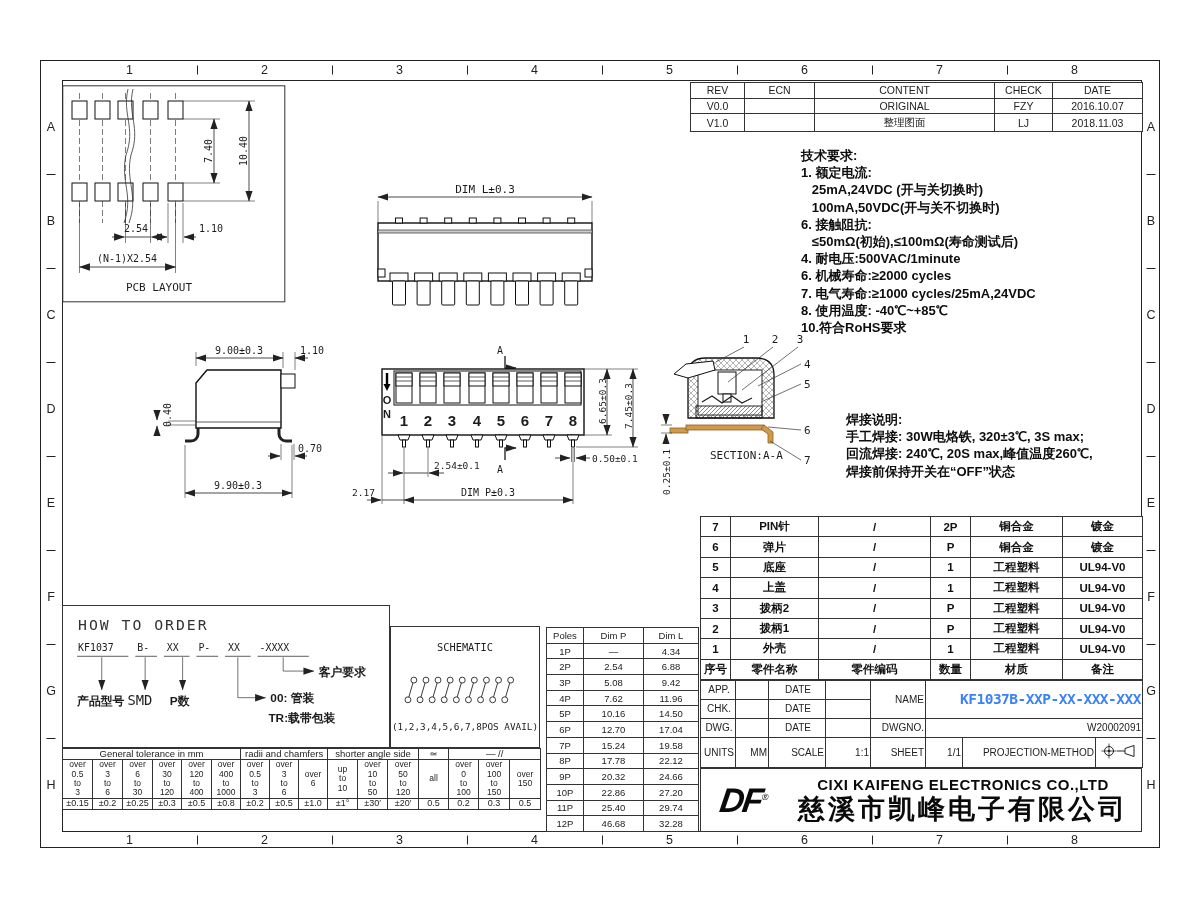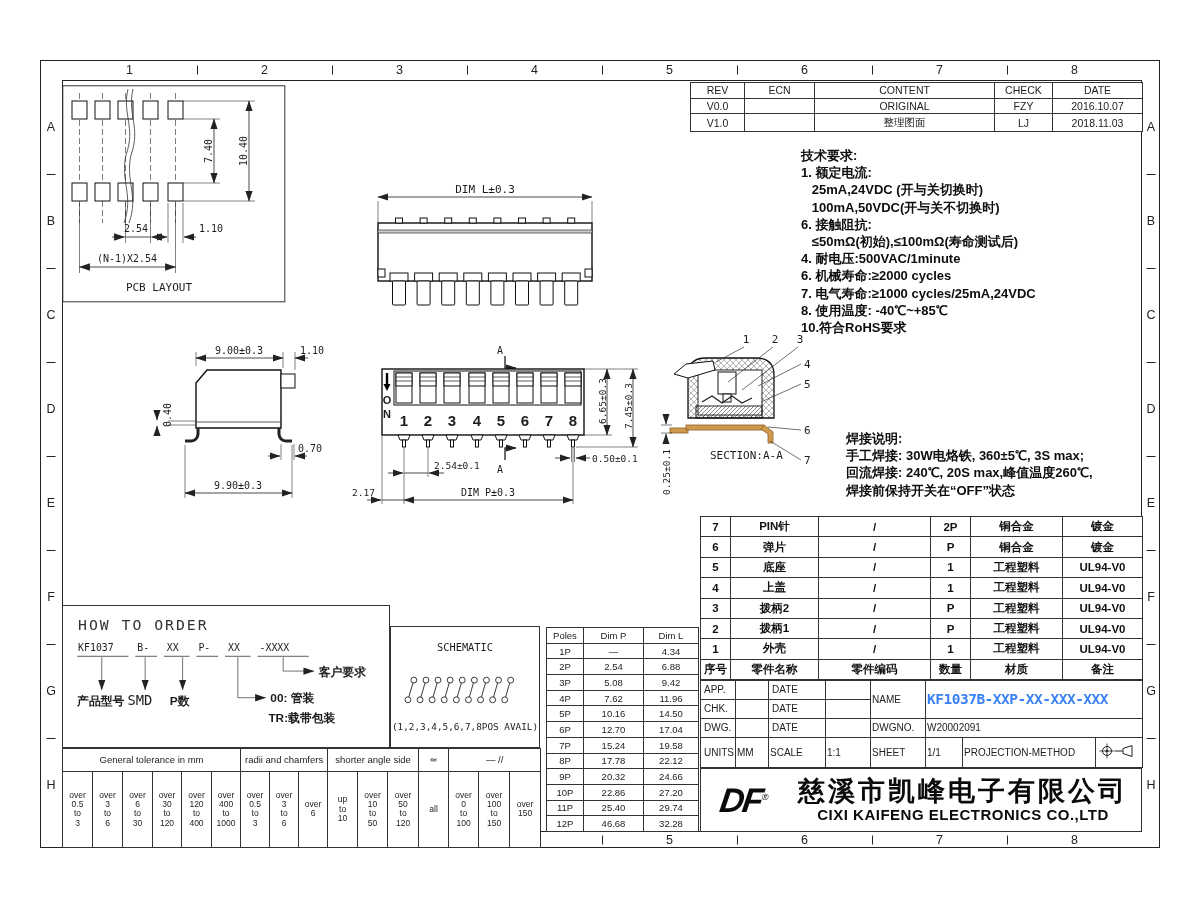--- a/index.html
+++ b/index.html
@@ -20,32 +20,32 @@
   #zone-bottom{left:62px;top:832px;width:1080px;height:16px}
   #zone-left{left:40px;top:80px;width:22px;height:752px}
   #zone-right{left:1142px;top:80px;width:18px;height:752px}
 
   table.grid{border-collapse:collapse;table-layout:fixed;position:absolute;background:#fff}
   .grid td,.grid th{border:1px solid #333;text-align:center;vertical-align:middle;padding:0 1px;overflow:hidden;font-weight:inherit}
   #rev-table{left:690px;top:82px;width:452px;height:50px;font-size:10.5px;color:#222}
   #bom-table{left:700px;top:516px;width:442px;height:164px;font-size:11.5px;font-weight:700}
   #poles-table{left:546px;top:627px;width:152px;height:205px;font-size:9.5px;color:#222}
   #title-table{left:700px;top:680px;width:442px;height:88px;font-size:10px;color:#222}
-  #title-table td{text-align:left}
-  #title-table td.lab{text-align:left;padding-left:3px}
+  #title-table td{text-align:right}
+  #title-table td.lab{text-align:center;padding-left:3px}
   #title-table .name-val{font:700 14.5px "DejaVu Sans Mono",monospace;letter-spacing:-0.5px;color:#3b82f6}
-  #tol-table{left:62px;top:748px;width:478px;height:100px;font-size:8.5px;color:#222}
+  #tol-table{left:62px;top:748px;width:478px;height:60px;font-size:8.5px;color:#222}
   #tol-table td{white-space:pre-line;line-height:1.1}
   #tol-table .gh{font-size:9.5px}
   #tol-table tr.vals td{font-size:9px}
 
   .txtblock{position:absolute}
   .cn-line{font:700 13px "Liberation Sans",sans-serif;line-height:17.2px;white-space:pre;color:#0d0d0d}
   #tech-req{left:801px;top:147px;width:300px}
-  #solder-notes{left:846px;top:430px;width:300px}
+  #solder-notes{left:846px;top:411px;width:300px}
 
   #company-box{position:absolute;left:700px;top:768px;width:442px;height:64px;border:1px solid #333;display:flex;align-items:center;background:#fff}
   #company-logo{width:84px;text-align:center;font:900 34px "Liberation Sans",sans-serif;font-style:italic;transform:skewX(-8deg);color:#0a0a0a;letter-spacing:-2px}
   #company-logo sup{font:400 9px "Liberation Sans",sans-serif;font-style:normal;vertical-align:super}
   #company-names{flex:1;text-align:center}
   #company-cn{font-weight:600;font-size:27px;letter-spacing:3px;color:#0a0a0a;line-height:30px}
   #company-en{font-weight:700;font-size:15px;letter-spacing:0.5px;color:#0a0a0a;line-height:18px}
 
   .drawbox{position:absolute}
   svg text{font:10px "DejaVu Sans Mono",monospace;fill:#1c1c1c}
@@ -453,21 +453,21 @@
         <div class="cn-line">6. 机械寿命:≥2000 cycles</div>
         <div class="cn-line">7. 电气寿命:≥1000 cycles/25mA,24VDC</div>
         <div class="cn-line">8. 使用温度: -40℃~+85℃</div>
         <div class="cn-line">10.符合RoHS要求</div>
       </div>
   </div>
 
   <div id="solder-notes" class="txtblock">
     <div class="cn-line">焊接说明:</div>
     <div>
-        <div class="cn-line">手工焊接: 30W电烙铁, 360±5℃, 3S max;</div>
+        <div class="cn-line">手工焊接: 30W电烙铁, 320±3℃, 3S max;</div>
         <div class="cn-line">回流焊接: 240℃, 20S max,峰值温度260℃,</div>
         <div class="cn-line">焊接前保持开关在“OFF”状态</div>
       </div>
   </div>
 
   <svg class="drawbox" style="left:62px;top:605px;border:1px solid #333" width="328" height="143" viewBox="0 0 328 143">
     <text class="cadtitle" x="14" y="24">HOW TO ORDER</text>
     <g style="font:14px 'DejaVu Sans Mono',monospace">
       <text x="14" y="46">KF1037</text>
       <text x="74" y="46">B-</text>
@@ -755,22 +755,22 @@
           <path d="M26,5.5 L35,2.5 L35,13.5 L26,10.5 Z" fill="none" stroke="#222" stroke-width="1"></path>
         </svg>
       </td>
     </tr>
   </tbody>
     </table>
 
   <div id="company-box">
     <div id="company-logo"><span>DF</span><sup>®</sup></div>
     <div id="company-names">
+      <div id="company-en">CIXI KAIFENG ELECTRONICS CO.,LTD</div>
       <div id="company-cn">慈溪市凯峰电子有限公司</div>
-      <div id="company-en">CIXI KAIFENG ELECTRONICS CO.,LTD</div>
     </div>
   </div>
 
   <table id="tol-table" class="grid">
     <colgroup>
       <col style="width:30px">
         <col style="width:30px">
         <col style="width:30px">
         <col style="width:29px">
         <col style="width:30px">
@@ -845,16 +845,34 @@
 0
 to
 100</td>
           <td>over
 100
 to
 150</td>
           <td>over
 150</td>
         </tr>
+    <tr class="vals">
+          <td>±0.15</td>
+          <td>±0.2</td>
+          <td>±0.25</td>
+          <td>±0.3</td>
+          <td>±0.5</td>
+          <td>±0.8</td>
+          <td>±0.2</td>
+          <td>±0.5</td>
+          <td>±1.0</td>
+          <td>±1°</td>
+          <td>±30′</td>
+          <td>±20′</td>
+          <td>0.5</td>
+          <td>0.2</td>
+          <td>0.3</td>
+          <td>0.5</td>
+        </tr>
   </tbody>
     </table>
 
 </div>
 
 </body></html>

